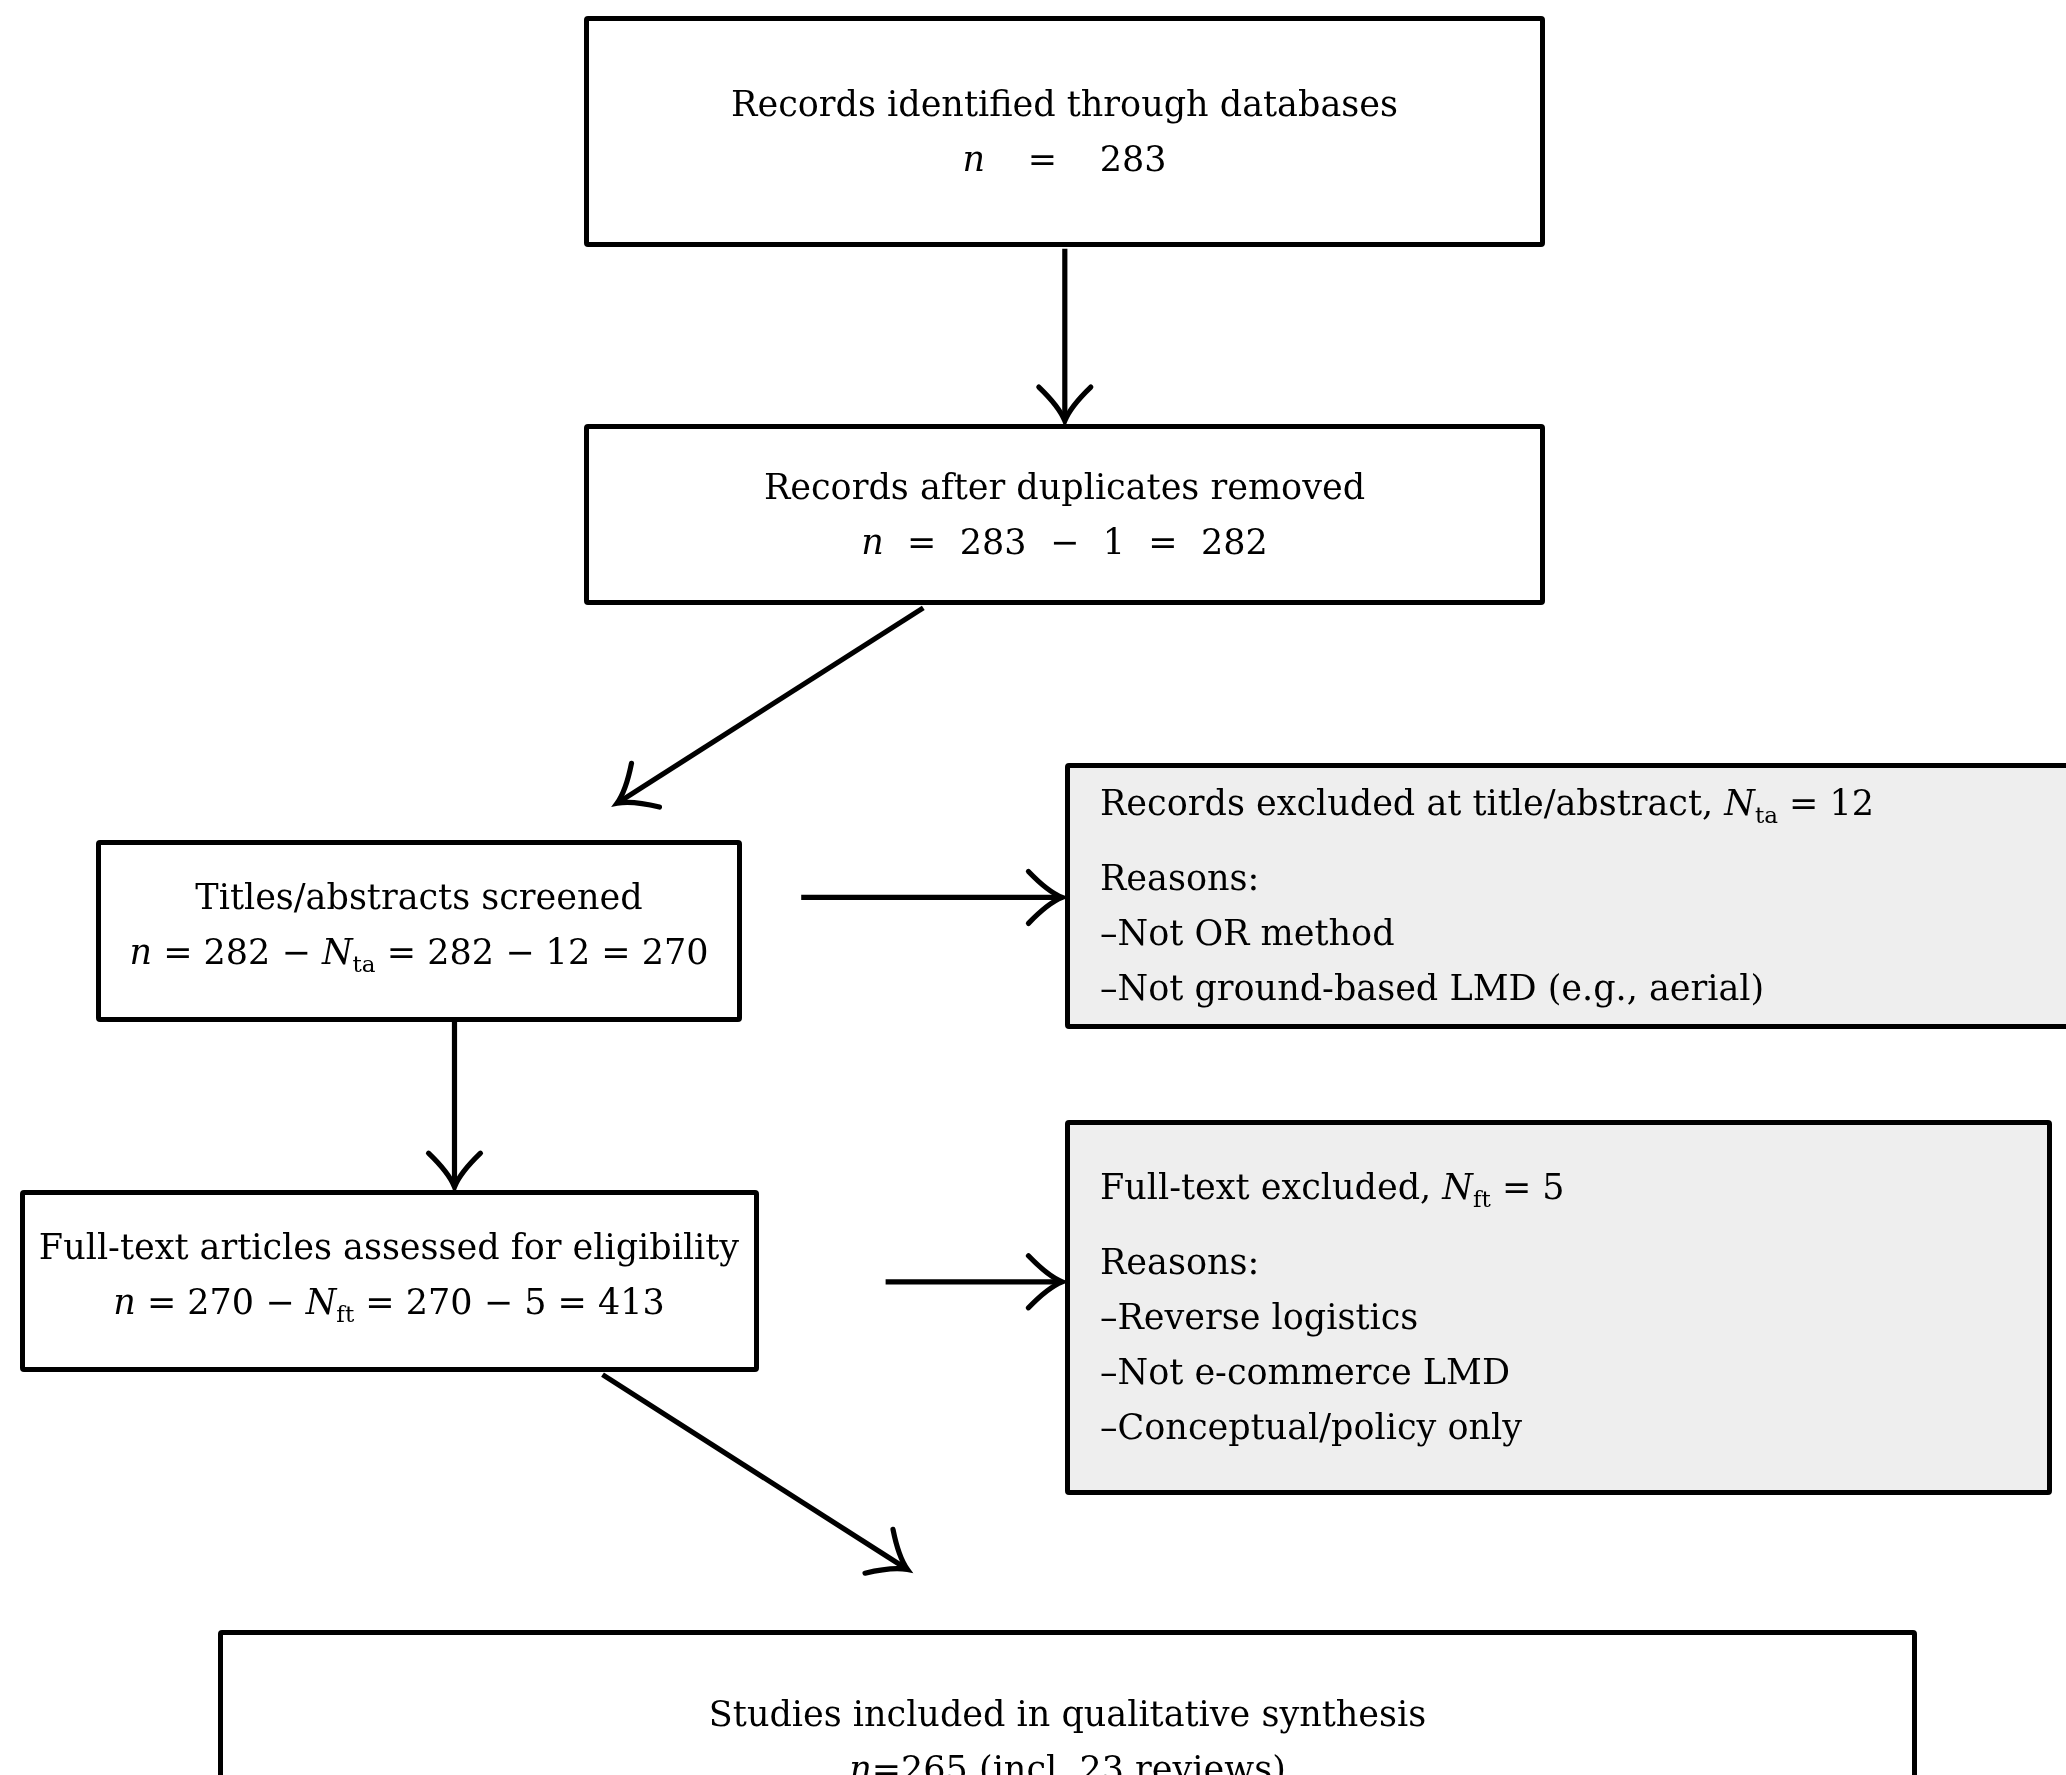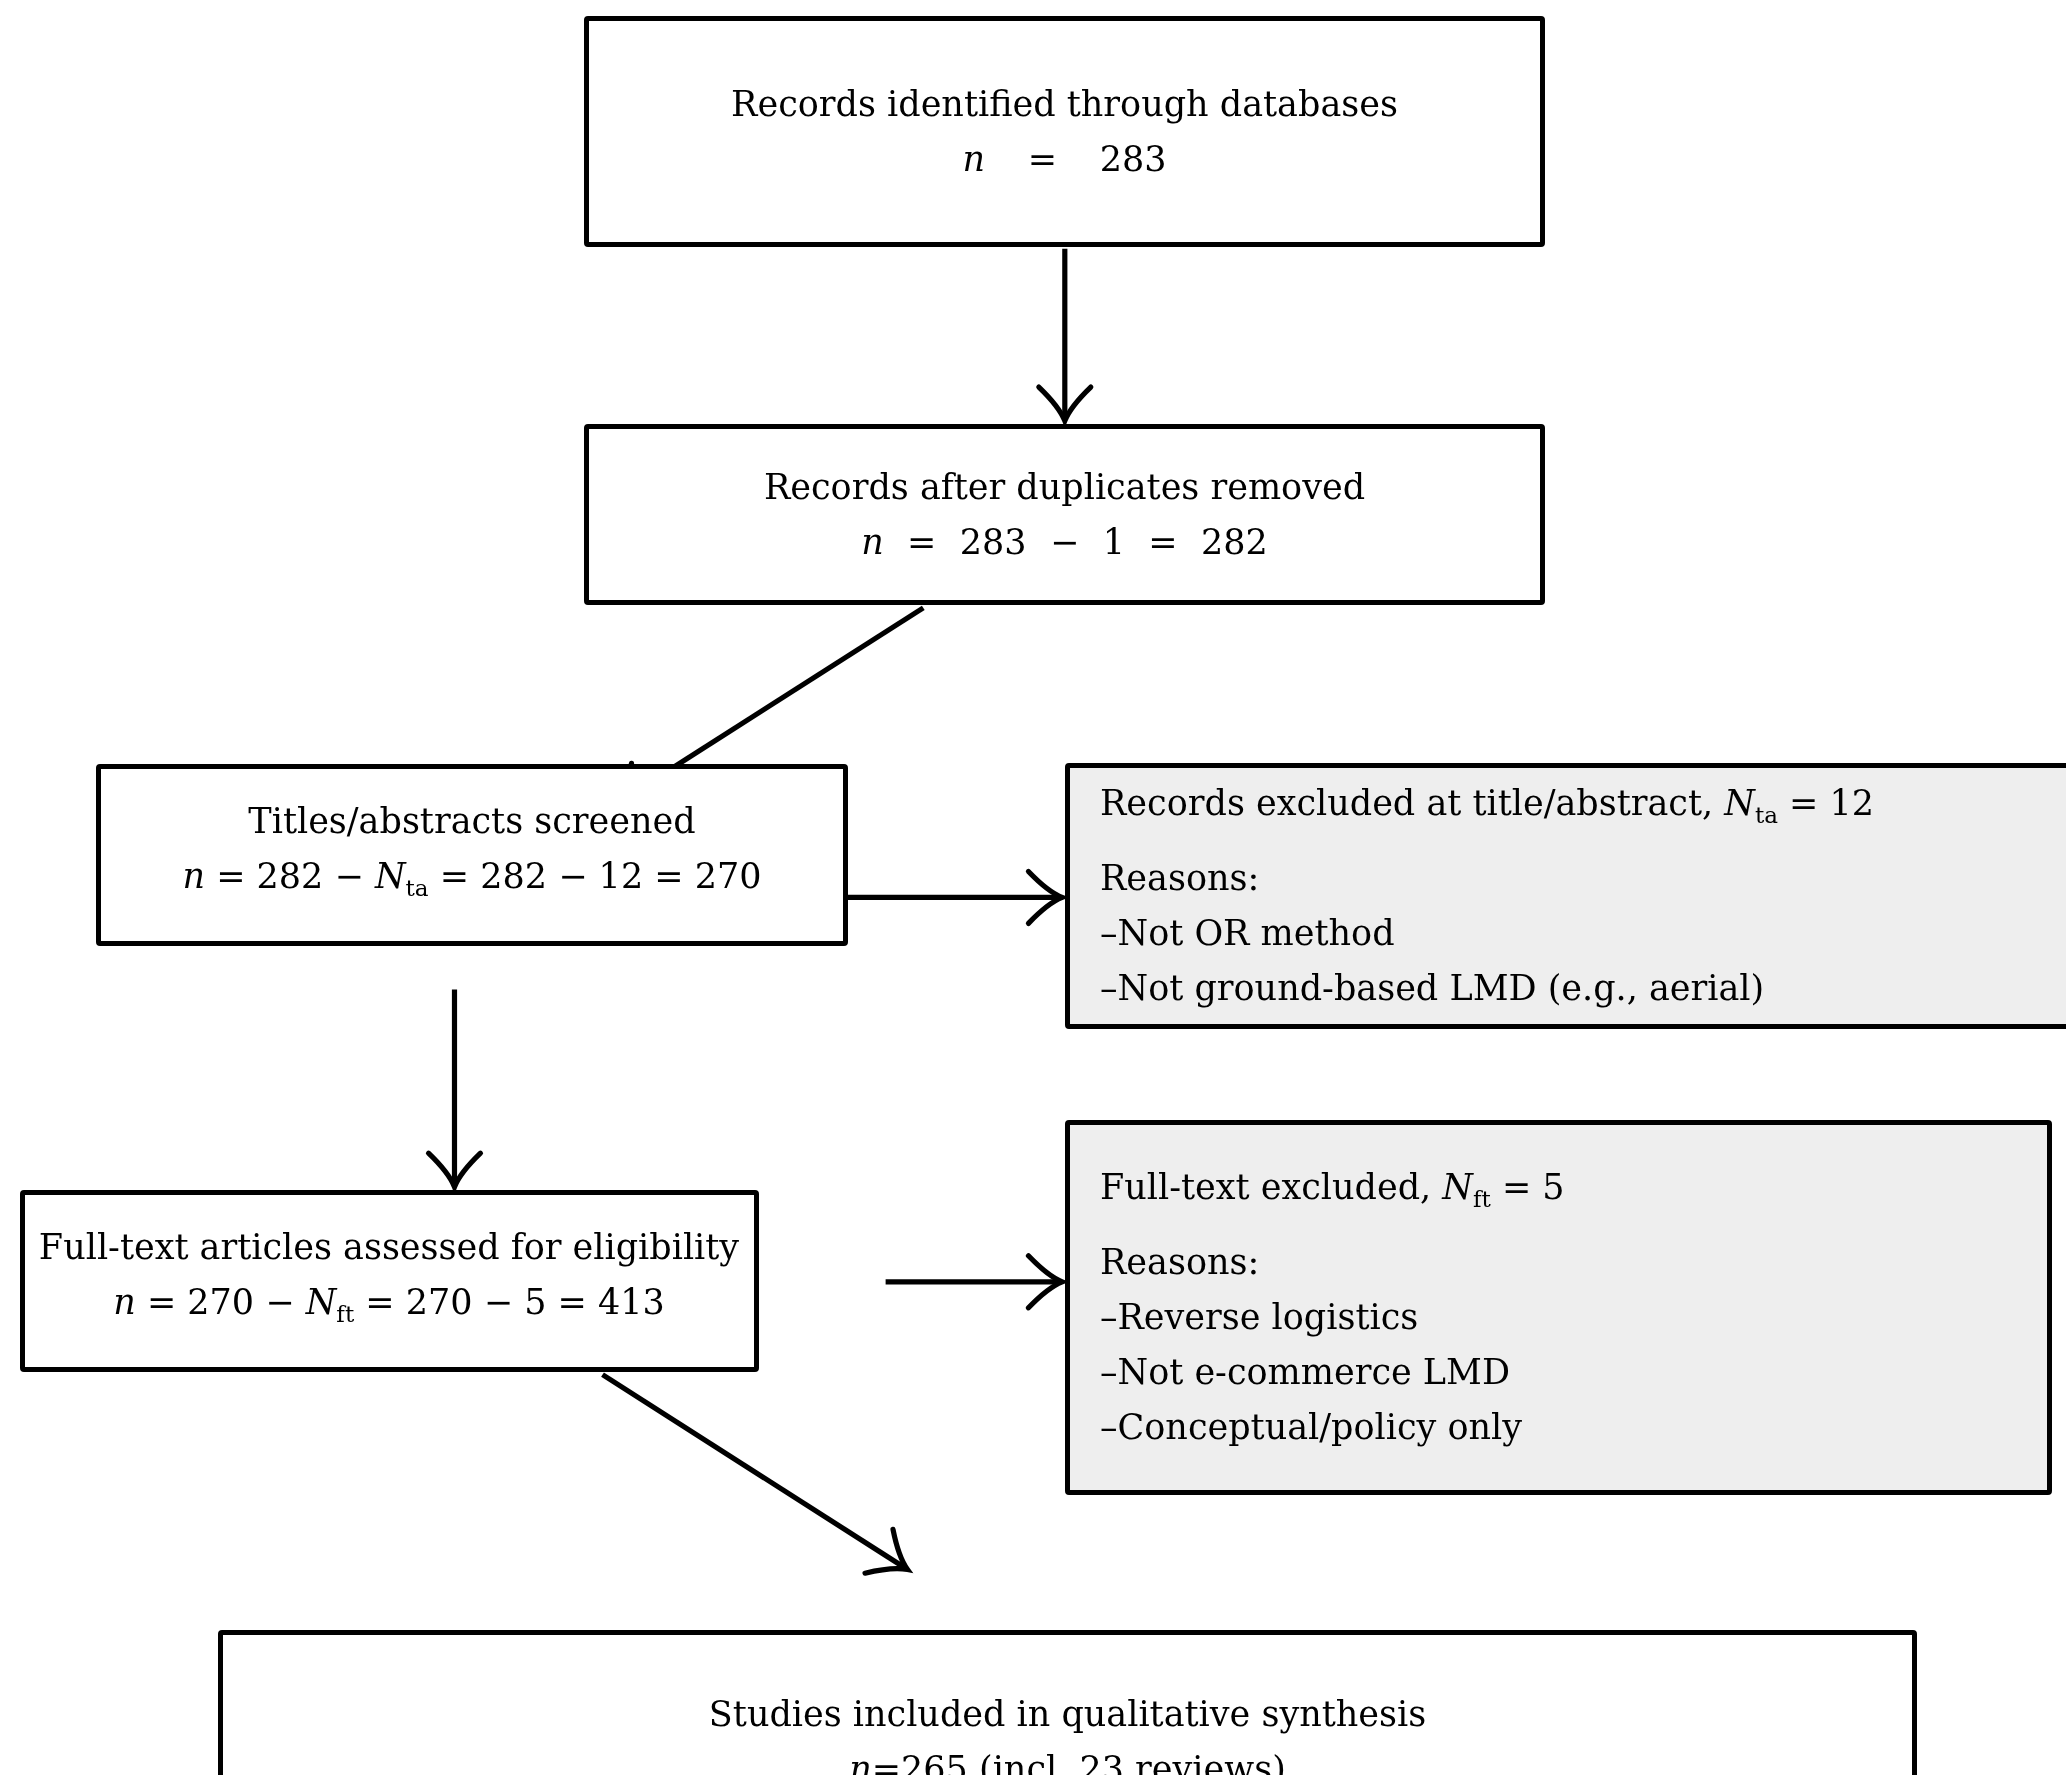--- a/index.html
+++ b/index.html
@@ -28,21 +28,21 @@
   .line{white-space:nowrap;text-align:center;}
   .box--excluded .line{text-align:left;}
   .math i,.line i{font-style:italic;}
   sub{font-size:0.66em;font-style:normal;vertical-align:sub;}
   .wide1{word-spacing:0.9em;}
   .wide2{word-spacing:0.35em;}
   .reasons-label{margin-top:7.8px;}
   
   #box-identification{left:584px;top:16px;width:961px;height:231px;}
   #box-duplicates{left:584px;top:424px;width:961px;height:181px;}
-  #box-screening{left:96px;top:764px;width:752px;height:182px;}
+  #box-screening{left:96px;top:840px;width:646px;height:182px;}
   #box-excluded-ta{left:1065px;top:763px;width:1146px;height:266px;}
   #box-eligibility{left:19.5px;top:1190px;width:739px;height:182px;align-items:center;}
   #box-excluded-ft{left:1065px;top:1120px;width:987px;height:375px;}
   #box-included{left:218px;top:1630px;width:1699px;height:223px;}
 </style>
 </head>
 <body>
 
 <div class="canvas">
 

